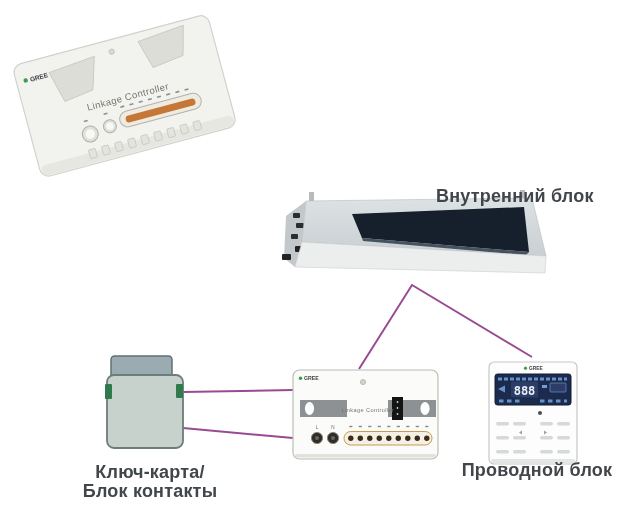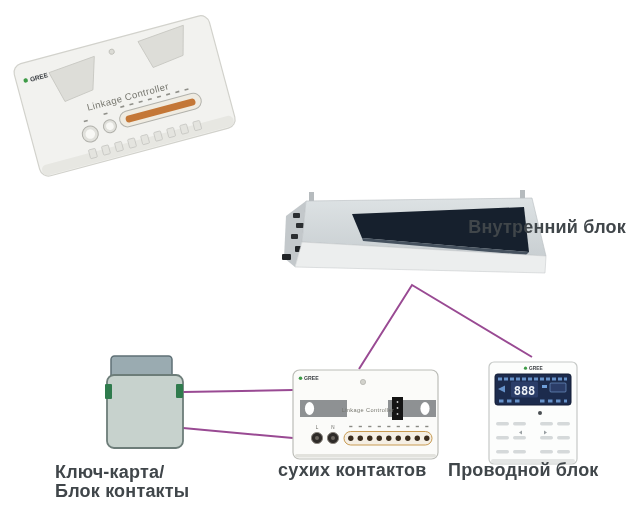--- a/index.html
+++ b/index.html
@@ -2,24 +2,24 @@
 <html><head>
 <meta charset="utf-8">
 <style>
   html,body{margin:0;padding:0;background:#ffffff;}
   .canvas{
     position:relative;width:627px;height:513px;background:#ffffff;overflow:hidden;
     font-family:"Liberation Sans", sans-serif;
   }
   .dev{position:absolute;}
   .label{
-    position:absolute;color:#40464a;
+    position:absolute;text-align:center;color:#40464a;
     font:600 18px/19px "Liberation Sans", sans-serif;letter-spacing:.2px;
   }
-  .label.single{text-align:right;margin-top:31px;}
+  .label.single{text-align:left;}
   svg{display:block;}
   .brandtxt{font-family:"Liberation Sans",sans-serif;font-weight:bold;fill:#3d4145;}
   .lc-txt{font-family:"Liberation Sans",sans-serif;fill:#76766e;letter-spacing:.4px;}
 </style>
 </head>
 <body>
 
 <div class="canvas">
 
   <svg width="627" height="513" style="position:absolute;left:0;top:0;">
@@ -172,21 +172,20 @@
           <circle cx="87.3" cy="69.3" r="2.7" fill="#3a2c1d"></circle>
         <circle cx="96.8" cy="69.3" r="2.7" fill="#3a2c1d"></circle>
           <circle cx="106.3" cy="69.3" r="2.7" fill="#3a2c1d"></circle>
         <circle cx="115.8" cy="69.3" r="2.7" fill="#3a2c1d"></circle>
           <circle cx="125.3" cy="69.3" r="2.7" fill="#3a2c1d"></circle>
         <circle cx="134.8" cy="69.3" r="2.7" fill="#3a2c1d"></circle>
       </g>
     </svg>
   </div>
   <div class="label" style="left:278px;top:461px;width:176px;">
-    <div>сухих контактов</div>
   </div>
 
   <div class="dev" style="left:488px;top:361px;">
     <svg width="90" height="105" viewBox="0 0 90 105">
       <rect x="1" y="1" width="88" height="102" rx="5" fill="#fcfdfc" stroke="#c6c9c7" stroke-width="1.2"></rect>
       <rect x="3" y="98" width="84" height="4" rx="2" fill="#e4e6e5"></rect>
       <g>
         <circle cx="37.5" cy="7.2" r="1.6" fill="#3e9b47"></circle>
         <text x="41" y="9.2" font-size="4.8" class="brandtxt">GREE</text>
       </g>

